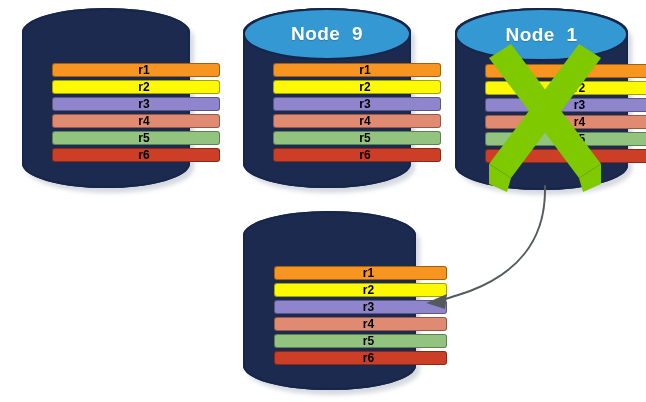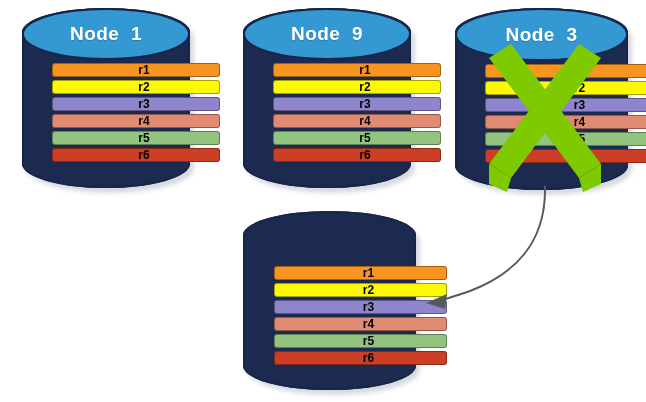--- a/index.html
+++ b/index.html
@@ -118,23 +118,20 @@
 </style>
 </head>
 <body>
 
 <div id="canvas">
 
   <div class="node big" style="left:22px; top:8px; width:168px; height:180px;">
     <div class="node-shadow"></div>
     <div class="cyl-body"></div>
     <div class="cyl-side"></div>
-    <div class="cyl-top" style="height:52px;">
-      <span class="node-label">Node  1</span>
-    </div>
     <div class="rows" style="top:55px; padding:0 30px; gap:3px;">
       <div class="row-bar" style="height:14px; background:#f79520;">r1</div>
       <div class="row-bar" style="height:14px; background:#fcf903;">r2</div>
       <div class="row-bar" style="height:14px; background:#8e85cc;">r3</div>
       <div class="row-bar" style="height:14px; background:#e08a72;">r4</div>
       <div class="row-bar" style="height:14px; background:#92c37f;">r5</div>
       <div class="row-bar" style="height:14px; background:#cc3f26;">r6</div>
     </div>
   </div>
 
@@ -153,21 +150,21 @@
       <div class="row-bar" style="height:14px; background:#92c37f;">r5</div>
       <div class="row-bar" style="height:14px; background:#cc3f26;">r6</div>
     </div>
   </div>
 
   <div class="node big" style="left:455px; top:8px; width:173px; height:182px;">
     <div class="node-shadow"></div>
     <div class="cyl-body"></div>
     <div class="cyl-side"></div>
     <div class="cyl-top" style="height:53px;">
-      <span class="node-label">Node  3</span>
+      <span class="node-label">Node  1</span>
     </div>
     <div class="rows" style="top:56px; padding:0 30px; gap:3px;">
       <div class="row-bar" style="height:14px; background:#f79520;">r1</div>
       <div class="row-bar" style="height:14px; background:#fcf903;">r2</div>
       <div class="row-bar" style="height:14px; background:#8e85cc;">r3</div>
       <div class="row-bar" style="height:14px; background:#e08a72;">r4</div>
       <div class="row-bar" style="height:14px; background:#92c37f;">r5</div>
       <div class="row-bar" style="height:14px; background:#cc3f26;">r6</div>
     </div>
   </div>

